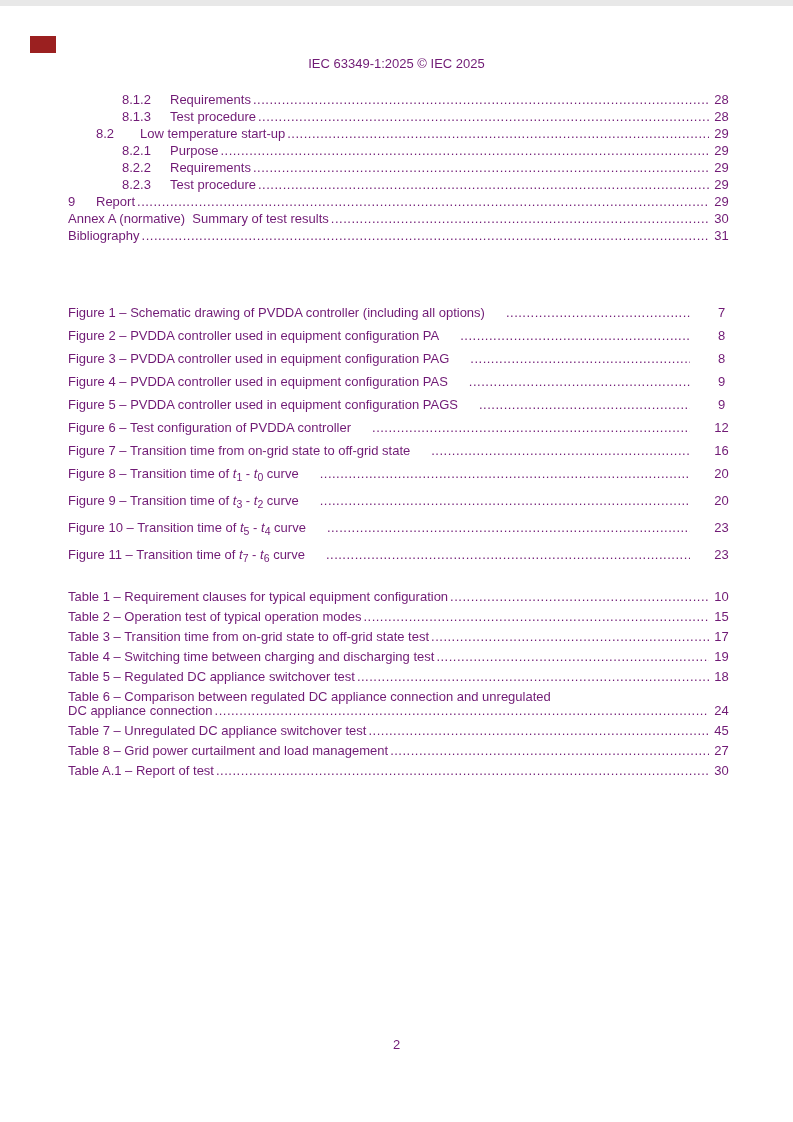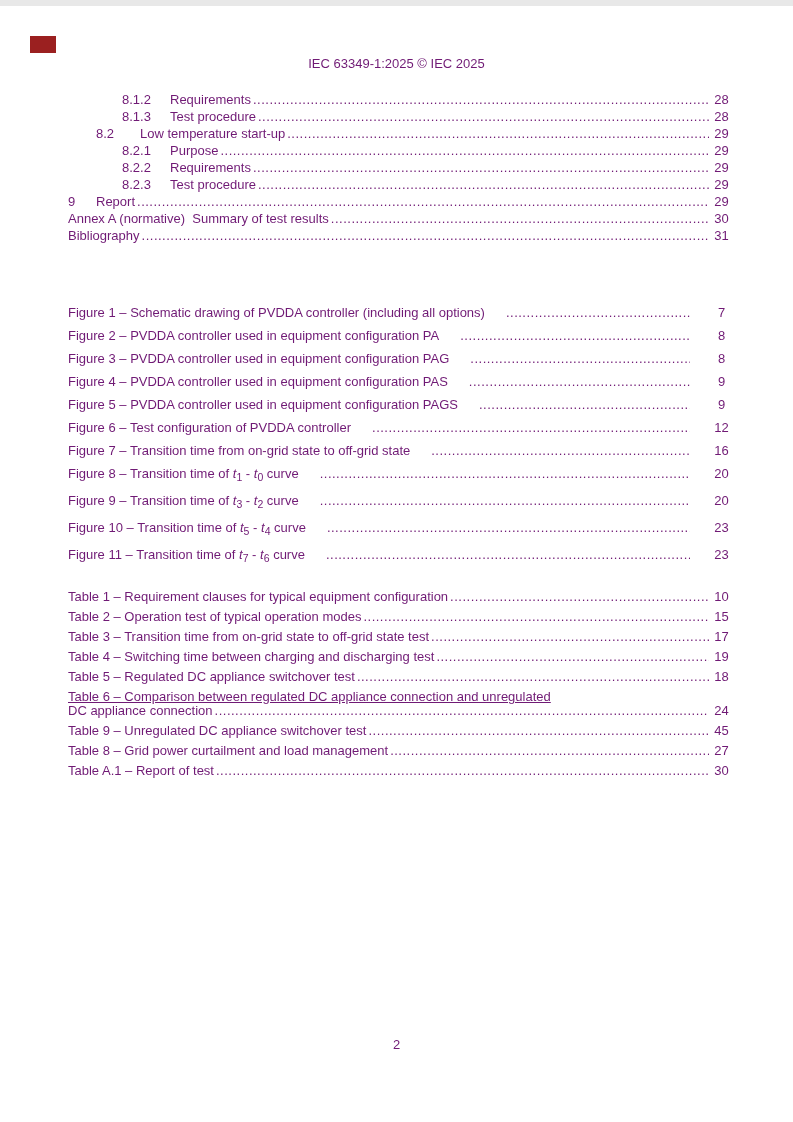--- a/index.html
+++ b/index.html
@@ -37,21 +37,21 @@
     top: 85px;
   }
   .row {
     display: flex;
     align-items: baseline;
   }
   .toc-row   { line-height: 17px; }
   .fig-row   { line-height: 23px; gap: 19px; }
   .table-row { line-height: 20px; }
   .entry2 { padding: 3px 0; }
-  .entry2 .line { line-height: 14px; text-decoration: underline; }
+  .entry2 .line { line-height: 14px; }
   .entry2 .row { line-height: 14px; }
   .lvl1 .num { display: inline-block; flex: none; width: 28px; }
   .lvl2 { padding-left: 28px; }
   .lvl2 .num { display: inline-block; flex: none; width: 44px; }
   .lvl3 { padding-left: 54px; }
   .lvl3 .num { display: inline-block; flex: none; width: 48px; }
   .label { flex: none; white-space: pre; }
   .var { font-style: italic; }
   .subscript { font-size: 10.5px; vertical-align: -3px; }
   .dots {
@@ -230,21 +230,21 @@
         </div>
         <div class="entry2 table-row">
           <div class="line">Table 6 – Comparison between regulated DC appliance connection and unregulated</div>
           <div class="row">
             <span class="label">DC appliance connection</span>
             <span class="dots"></span>
             <span class="pagenum">24</span>
           </div>
         </div>
         <div class="row table-row">
-          <span class="label">Table 9 – Unregulated DC appliance switchover test</span>
+          <span class="label">Table 7 – Unregulated DC appliance switchover test</span>
           <span class="dots"></span>
           <span class="pagenum">45</span>
         </div>
         <div class="row table-row">
           <span class="label">Table 8 – Grid power curtailment and load management</span>
           <span class="dots"></span>
           <span class="pagenum">27</span>
         </div>
         <div class="row table-row">
           <span class="label">Table A.1 – Report of test</span>

